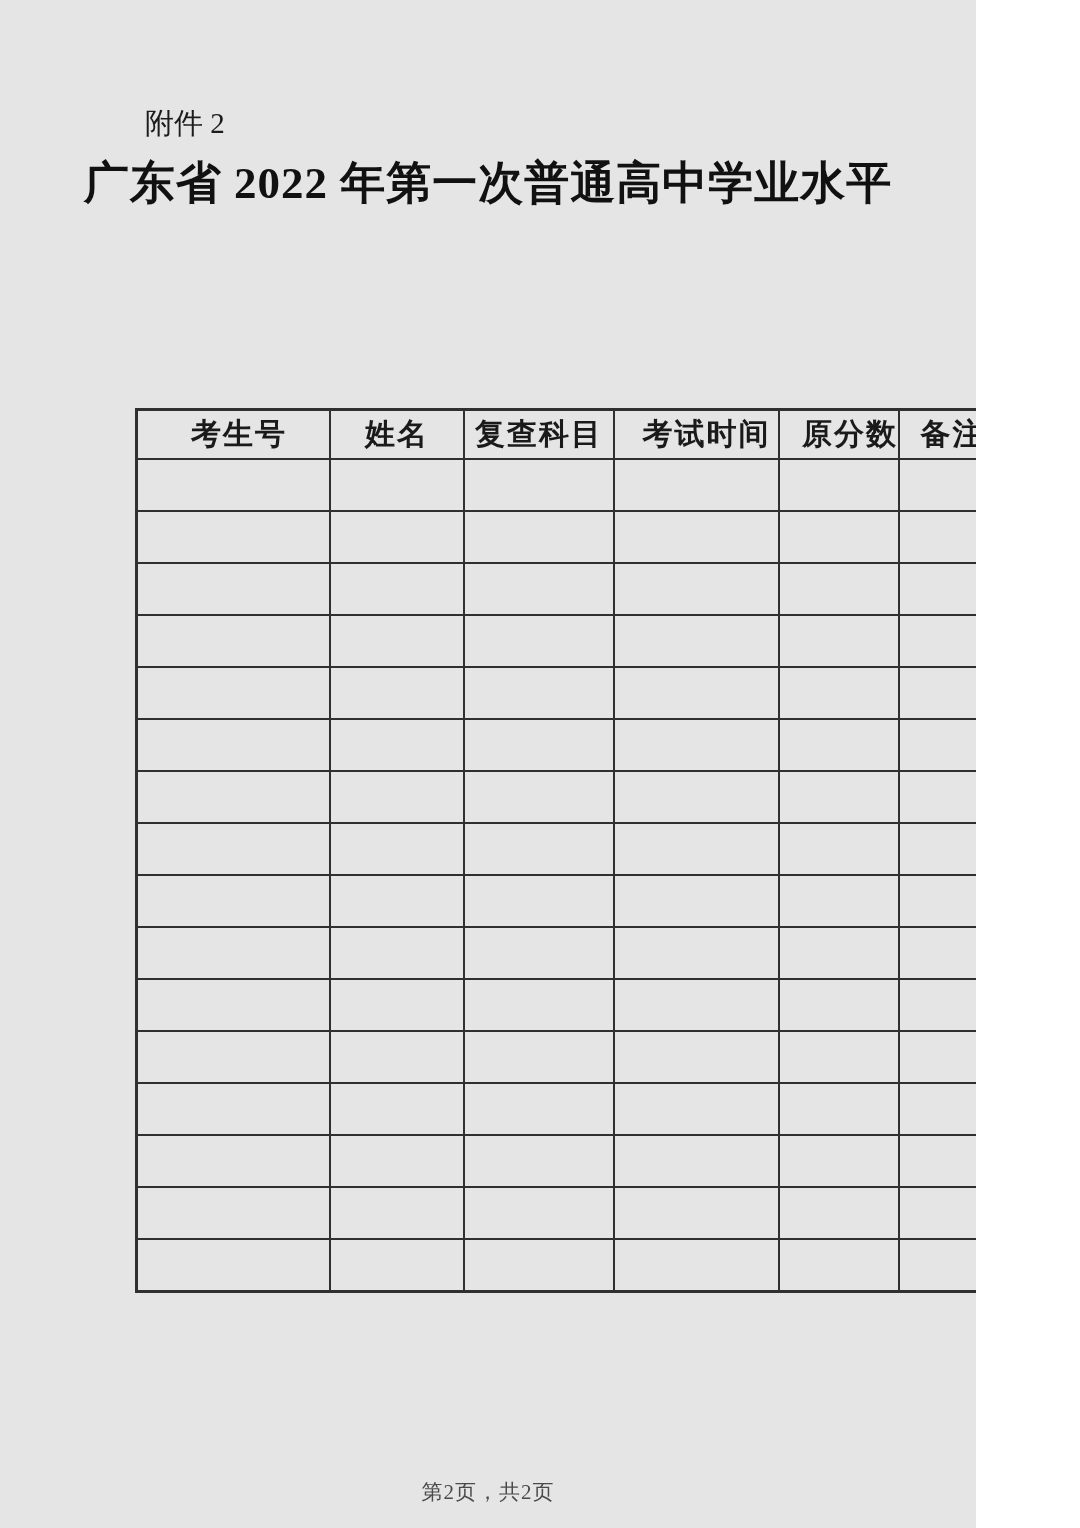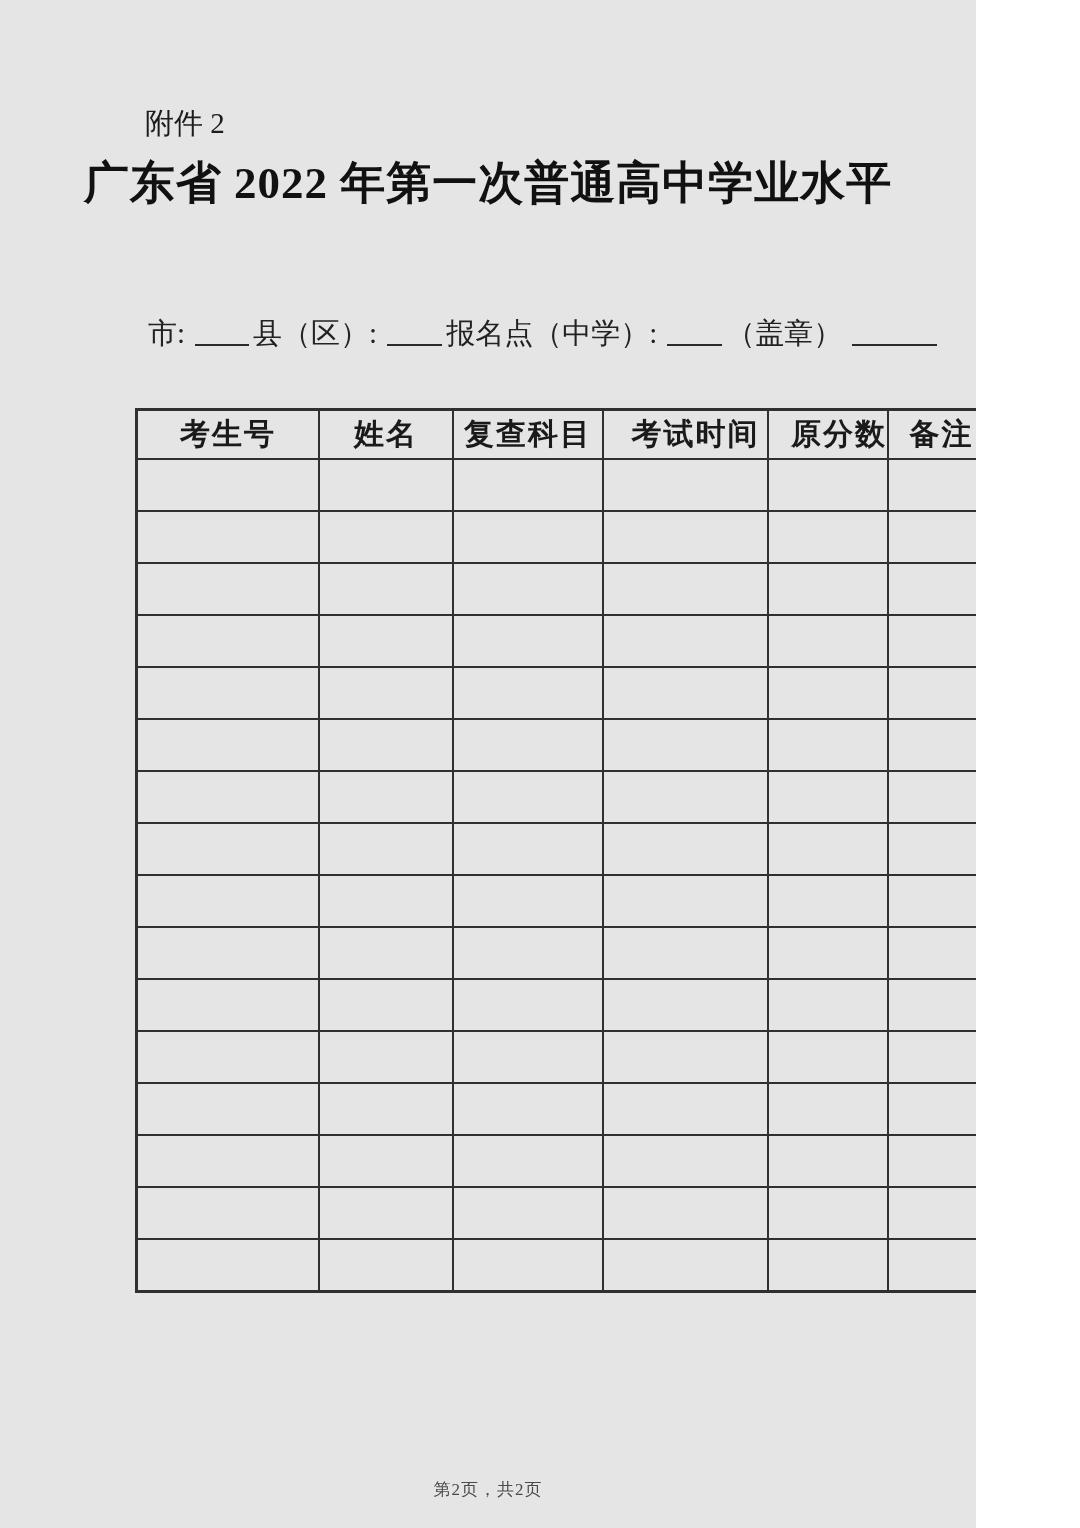--- a/index.html
+++ b/index.html
@@ -84,42 +84,41 @@
     border: 2px solid #303030;
     height: 50px;
     padding: 0;
   }
   .page-footer {
     position: absolute;
     left: 0;
     top: 1478px;
     width: 100%;
     text-align: center;
-    font-size: 17px;
+    font-size: 21px;
     color: #4a4a4a;
     letter-spacing: 1px;
   }
 </style>
 </head>
 <body>
 
 <div class="page">
 
   <div class="attachment-label">附件 2</div>
 
   <h1 class="doc-title">
     <span>广东省 2022 年第一次普通高中学业水平</span><br>
   </h1>
 
-  <div class="info-line" id="info-line"><span class="seg-text">市:</span><span class="seg-blank" style="width: 54px;"></span><span class="seg-text">县（区）:</span><span class="seg-blank" style="width: 55px;"></span><span class="seg-text">报名点（中学）:</span><span class="seg-blank" style="width: 55px;"></span><span class="seg-text">（盖章）</span><span class="seg-blank" style="width: 85px;"></span></div>
 
   <table class="review-table">
     <thead>
       <tr id="header-row">
-          <th style="width: 180px;">考生号</th>
+          <th style="width: 180px; padding-left: 11px;">考生号</th>
           <th style="width: 132px;">姓名</th>
           <th style="width: 148px;">复查科目</th>
           <th style="width: 143px; padding-left: 20px;">考试时间</th>
           <th style="width: 118px; text-align: right;">原分数</th>
           <th style="width: 105px;">备注</th>
         </tr>
     </thead>
     <tbody id="table-body">
         <tr>
           <td></td>

